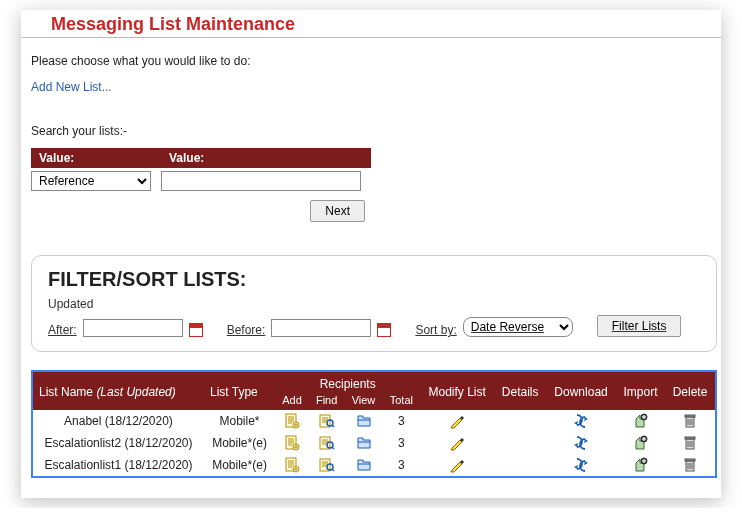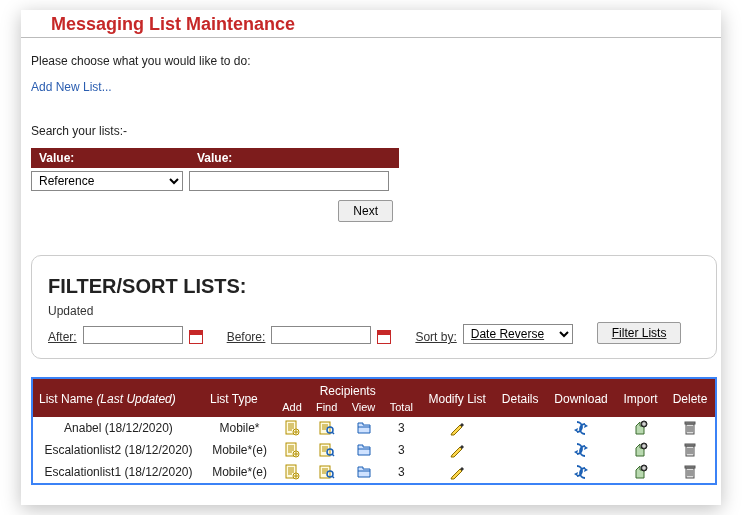--- a/index.html
+++ b/index.html
@@ -49,37 +49,37 @@
     font-size: 12px;
   }
   .search-table td { padding: 3px 6px 3px 0; vertical-align: middle; }
   select, input[type=text] {
     font-family: inherit;
     font-size: 12px;
     border: 1px solid #888;
     padding: 1px 3px;
     background: #fff;
   }
-  .field-select { width: 152px; }
+  .field-select { width: 120px; }
   .value-input { width: 200px; height: 20px; }
   .next-row td { text-align: right; padding-top: 6px; }
   button {
     font-family: inherit;
     font-size: 12px;
     background: #efefef;
     border: 1px solid #999;
     border-radius: 2px;
     padding: 3px 14px;
     cursor: pointer;
   }
   .filter-box {
     border: 1px solid #ccc;
     border-radius: 10px;
     margin: 30px 0 18px 0;
-    padding: 19px 16px 14px 16px;
+    padding: 12px 16px 14px 16px;
   }
   .filter-title {
     font-family: "Arial Narrow", Arial, sans-serif;
     font-stretch: condensed;
     font-weight: bold;
     font-size: 20px;
     letter-spacing: 0px;
     text-transform: uppercase;
     margin: 0 0 6px 0;
     color:#222;
@@ -89,21 +89,21 @@
   .date-input { width: 100px; height:18px; }
   .cal-icon {
     width: 14px; height: 14px;
     display: inline-block;
     background:
       linear-gradient(#c62828,#c62828) top/100% 4px no-repeat,
       linear-gradient(#fff,#fff);
     border: 1px solid #c62828;
     position: relative;
   }
-  .sort-select { width: 110px; }
+  .sort-select { width: 110px; border-radius: 8px; }
 
   .results-table {
     border-collapse: collapse;
     width: 100%;
     border: 2px solid #3b82f6;
   }
   .results-table thead th {
     background: #7d1c1c;
     color: #fff;
     font-weight: normal;

